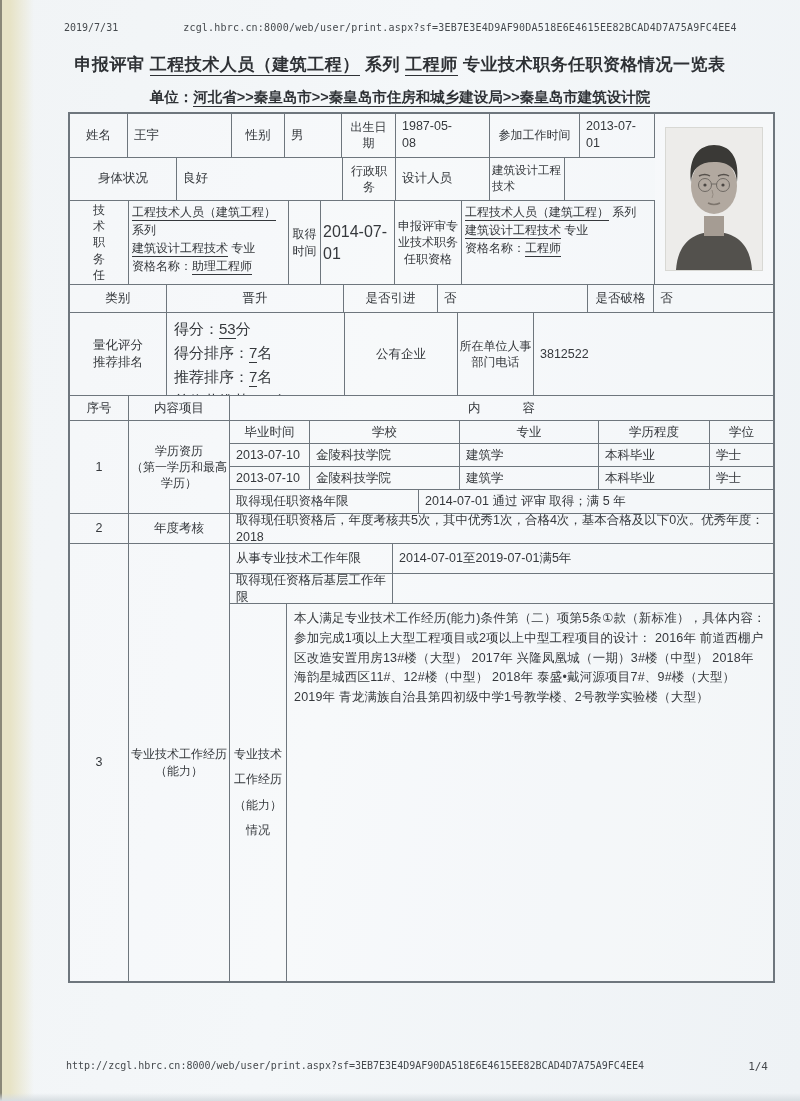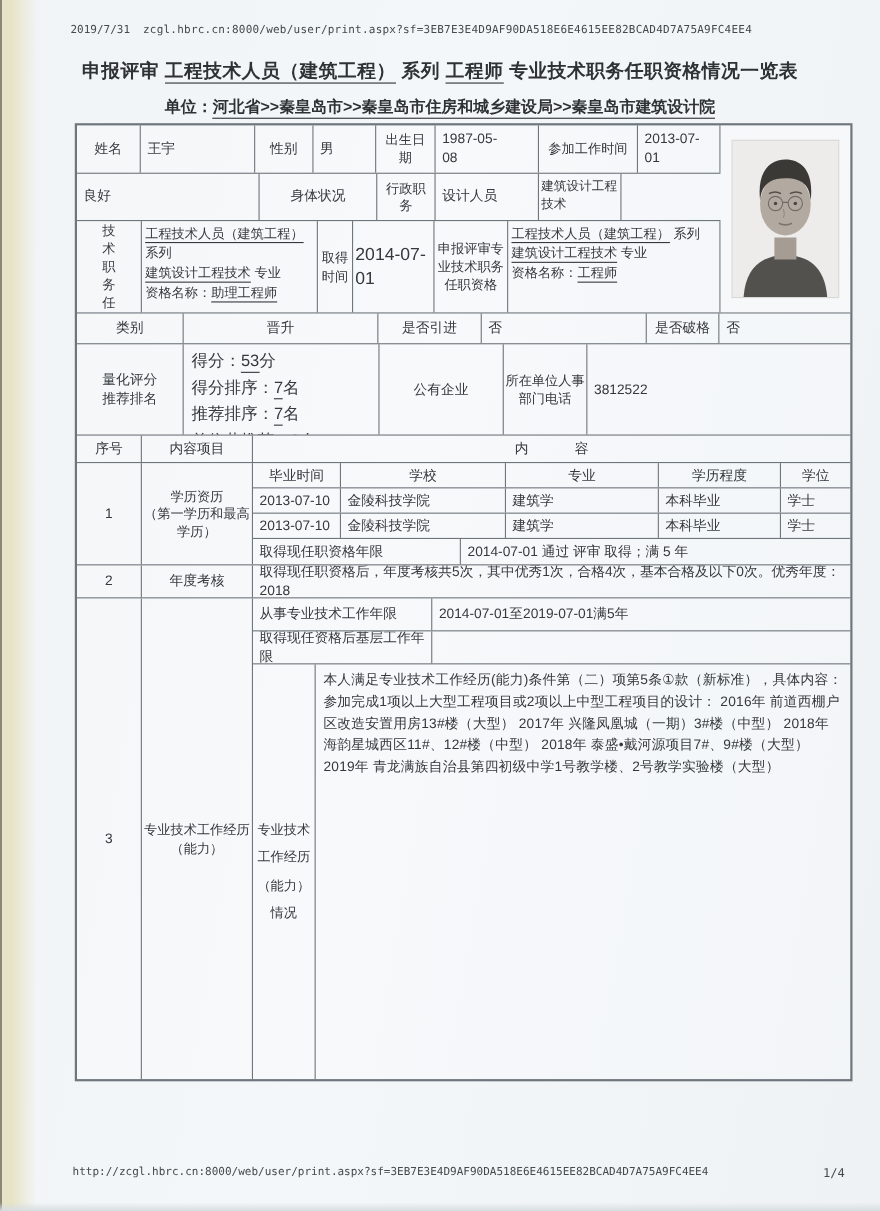--- a/index.html
+++ b/index.html
@@ -24,21 +24,21 @@
     pointer-events:none;
   }
   .edge-bottom{
     position:absolute;left:0;right:0;bottom:0;height:8px;
     background:linear-gradient(0deg,#d7dde1,rgba(215,221,225,0));
     pointer-events:none;
   }
   .hdr{position:absolute;top:22px;left:0;width:800px;height:16px;
     font-family:"DejaVu Sans Mono",monospace;font-size:10px;color:#45494d;}
   .hdr-date{position:absolute;left:64px;top:0;}
-  .hdr-url{position:absolute;left:130px;right:10px;top:0;text-align:left;letter-spacing:.2px;}
+  .hdr-url{position:absolute;left:130px;right:10px;top:0;text-align:center;letter-spacing:.2px;}
   .title{position:absolute;top:53px;left:0;width:800px;text-align:center;
     font-size:17px;font-weight:bold;color:#2e3135;letter-spacing:.5px;}
   .unit{position:absolute;top:88px;left:0;width:800px;text-align:center;
     font-size:14.5px;font-weight:bold;color:#2e3135;}
   .u{border-bottom:1.5px solid currentColor;padding-bottom:1px;}
 
   .tbl{
     position:absolute;left:68px;top:112px;width:707px;
     border:2px solid var(--line);
     font-size:12.5px;line-height:1.35;
@@ -100,22 +100,22 @@
           <div class="cell c small" style="width:54px">出生日期</div>
           <div class="cell c left pad" style="width:94px">
               <span class="dateWrap">1987-05-08</span>
             </div>
           <div class="cell c small" style="width:90px">参加工作时间</div>
           <div class="cell c left pad" style="width:75px">
               <span class="dateWrap">2013-07-01</span>
             </div>
         </div>
         <div class="flex bb" style="height:44px">
+          <div class="cell c" style="width:107px">身体状况</div>
           <div class="cell c left pad" style="width:166px">良好</div>
-          <div class="cell c" style="width:107px">身体状况</div>
           <div class="cell c small" style="width:53px">行政职务</div>
           <div class="cell c left pad" style="width:94px">设计人员</div>
           <div class="cell c left" style="width:75px;font-size:11.5px;padding:2px">建筑设计工程技术</div>
         </div>
         <div class="flex" style="height:83px">
           <div class="cell c small" style="width:59px;padding:2px 18px">现专业技术职务任职资格</div>
           <div class="cell c left top" style="width:160px">
             <div class="qualTxt">
               <div><span class="u">工程技术人员（建筑工程）</span><span>系列</span></div>
               <div><span class="u">建筑设计工程技术</span><span> 专业</span></div>

